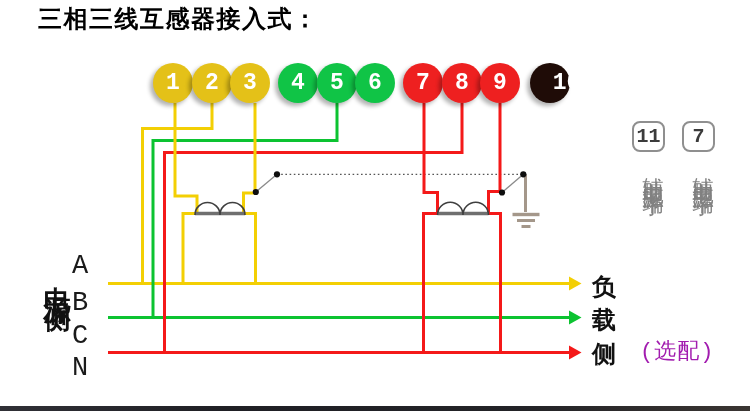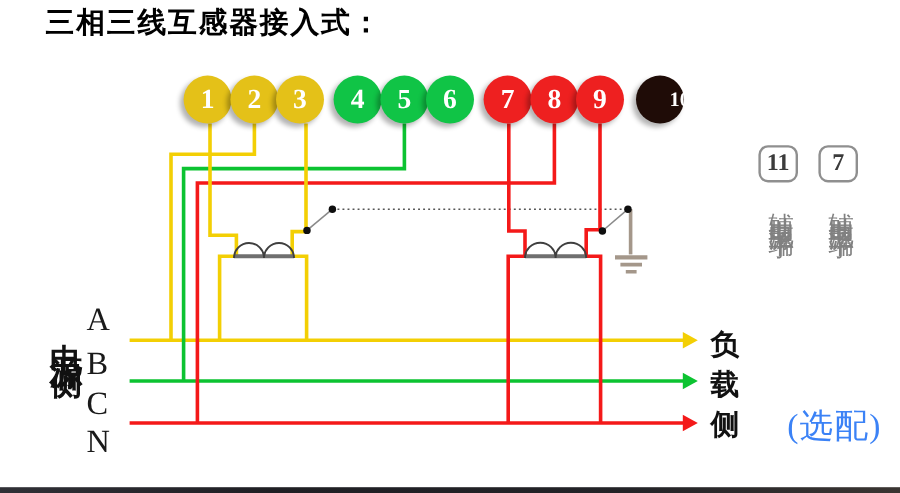--- a/index.html
+++ b/index.html
@@ -1,45 +1,45 @@
 <!DOCTYPE html>
 <html><head>
 <meta charset="utf-8">
 <style>
   html,body{margin:0;padding:0;background:#fff;}
   .stage{
     position:relative;width:750px;height:411px;background:#ffffff;overflow:hidden;
-    font-family:Liberation Serif, serif;
+    font-family:Liberation Mono, monospace;
   }
   .stage *{box-sizing:border-box;}
   .title{
     position:absolute;left:38px;top:3px;font-size:24px;font-weight:bold;color:#000;
     letter-spacing:1.5px;white-space:nowrap;
   }
   svg.wires{position:absolute;left:0;top:0;}
   .term{
     position:absolute;top:63px;width:40px;height:40px;border-radius:50%;
     display:flex;align-items:center;justify-content:center;
     color:#fff;font-weight:bold;font-size:23px;
     box-shadow:-3px 3px 4px rgba(0,0,0,0.30);
   }
-  .term.small{font-size:17px;padding-left:33px;}
+  .term.small{font-size:23px;padding-left:33px;}
   .vcol{
     position:absolute;writing-mode:vertical-lr;text-orientation:upright;white-space:nowrap;
   }
   .src-label{left:37px;top:265px;font-size:27px;font-weight:bold;color:#111;letter-spacing:10px;}
   .phase{position:absolute;left:72px;font-size:27px;color:#1a1a1a;font-weight:400;}
   .load-char{position:absolute;left:592px;font-size:24px;font-weight:600;color:#111;}
   .aux-box{
     position:absolute;top:121px;width:33px;height:31px;border:2px solid #8f8f8f;border-radius:8px;
     display:flex;align-items:center;justify-content:center;
     font-size:20px;font-weight:bold;color:#3b3b3b;background:#fff;
   }
   .aux-label{top:160px;font-size:21px;color:#818181;letter-spacing:4px;}
-  .optional{position:absolute;left:640px;top:336px;font-size:28px;color:#3b82f6;letter-spacing:1px;margin-left:16px;}
+  .optional{position:absolute;left:640px;top:336px;font-size:22px;color:#a21caf;letter-spacing:1px;}
   .bottom-bar{
     position:absolute;left:0;top:406px;width:750px;height:5px;
     background:linear-gradient(90deg,#303036,#1f1f24 30%,#232327 70%,#3a3532);
   }
 </style>
 </head>
 <body>
 
 <div class="stage">
 

